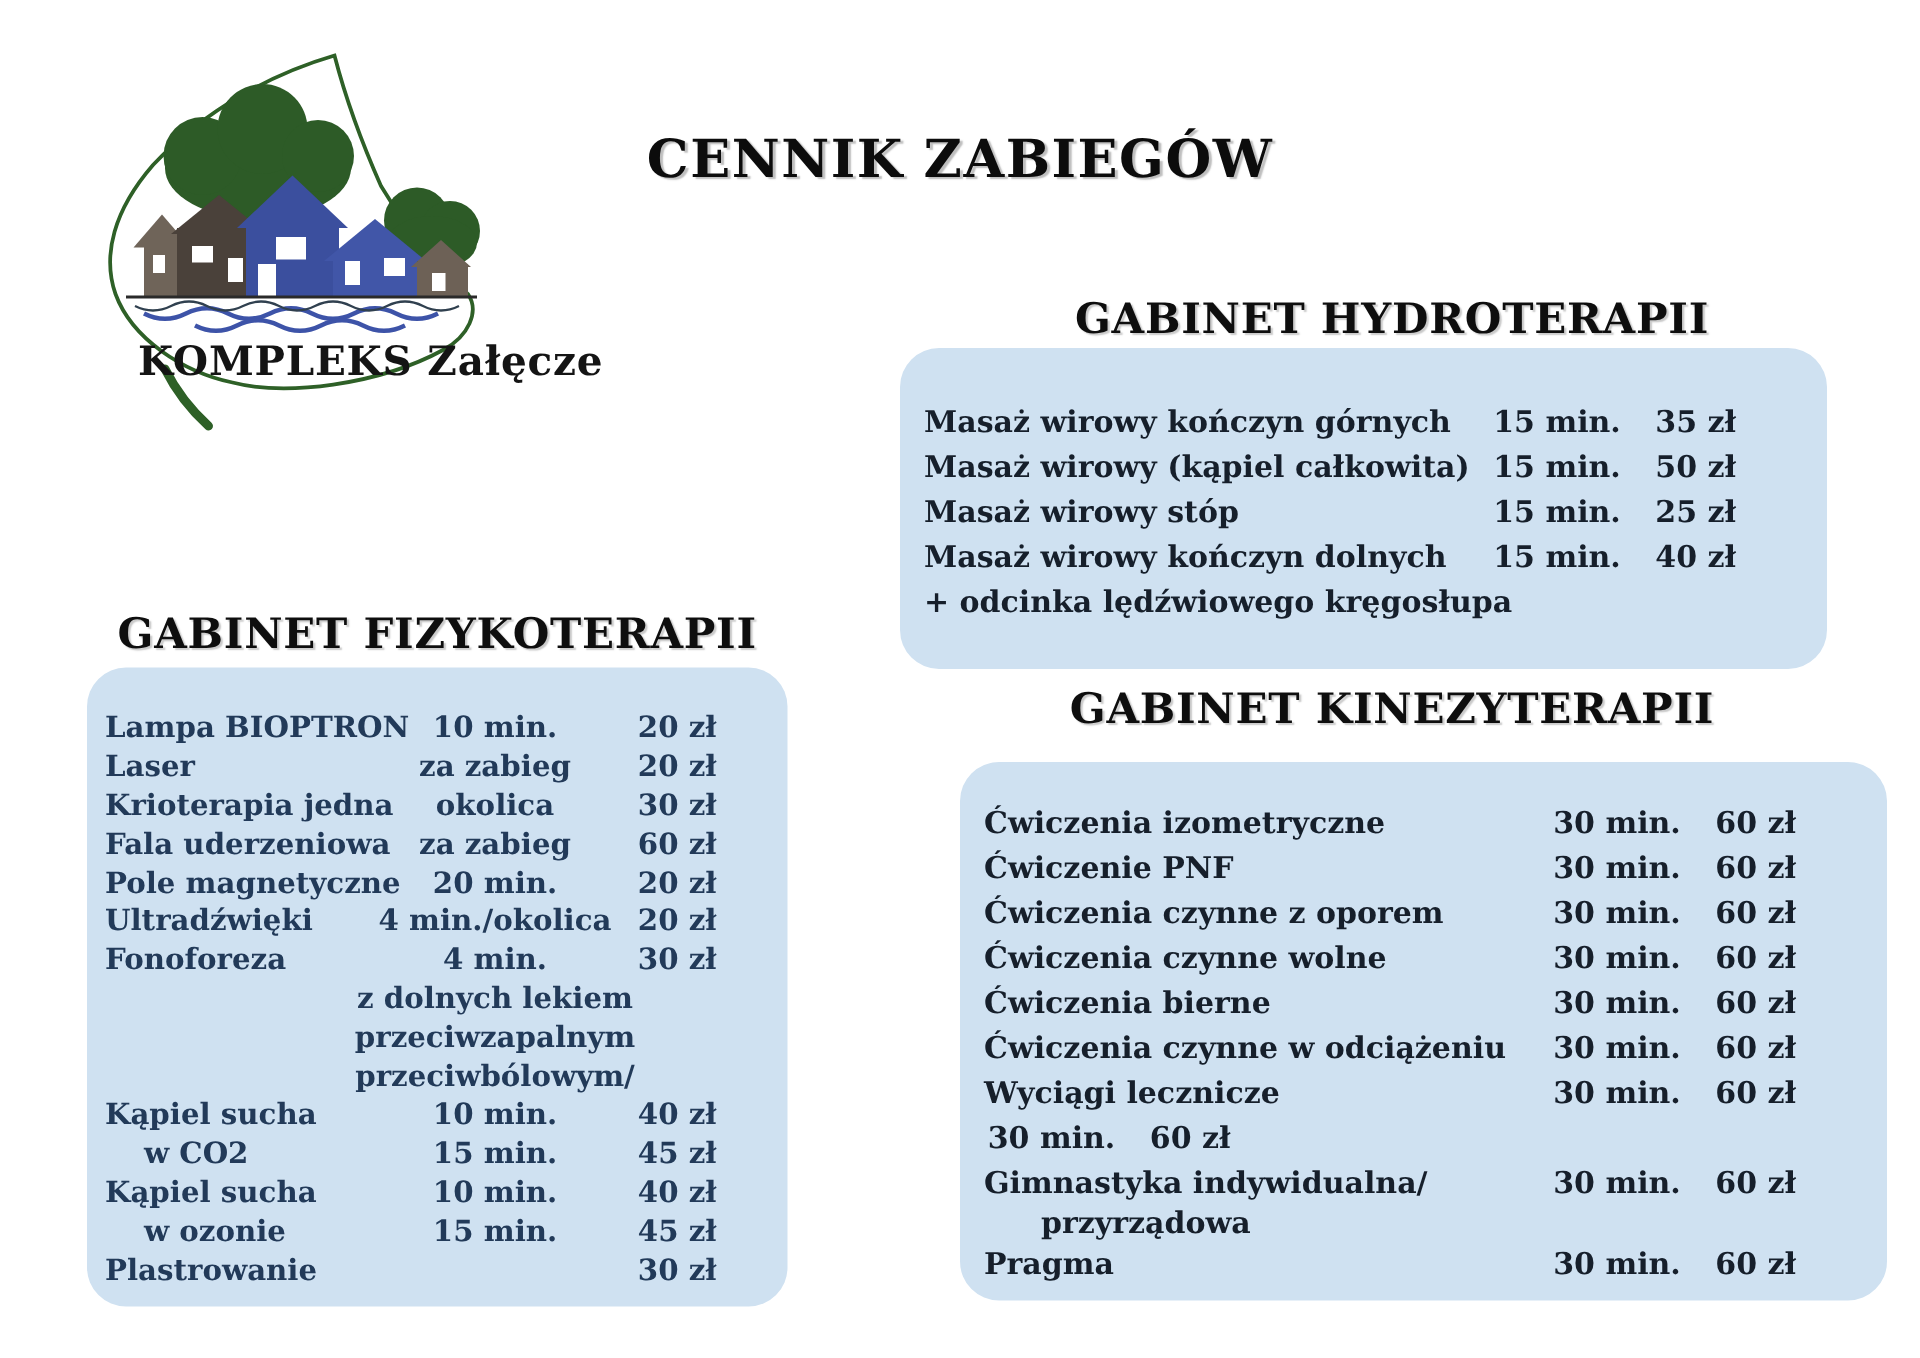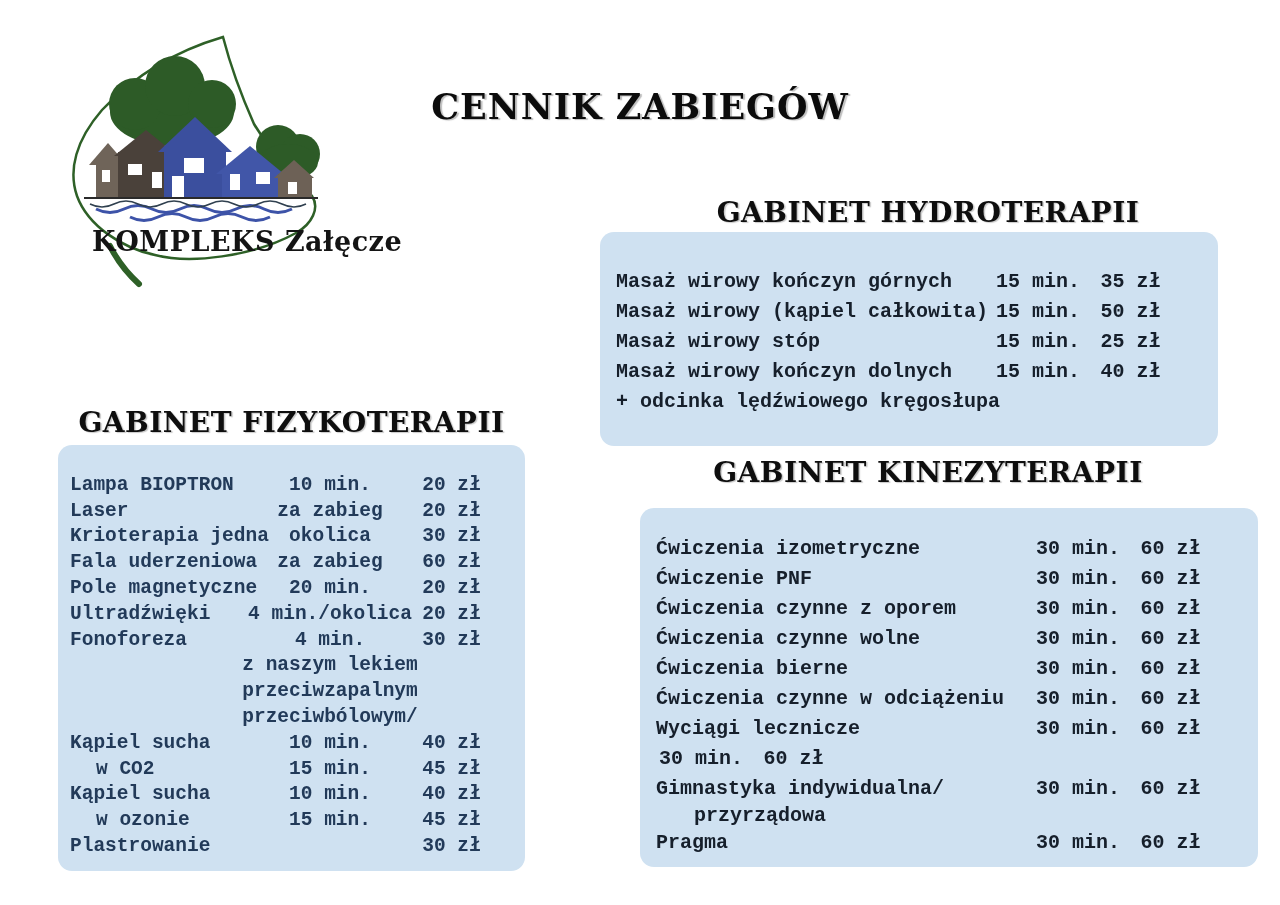--- a/index.html
+++ b/index.html
@@ -23,21 +23,21 @@
     text-align:center;font-size:28px;font-weight:bold;color:#0e0e0e;
     letter-spacing:0.5px;white-space:nowrap;
     text-shadow:1.5px 1px 1px rgba(120,120,120,0.4);
   }
   .h-fizyko{left:58px;top:406px;width:467px;}
   .h-hydro {left:608px;top:196px;width:640px;}
   .h-kinezy{left:608px;top:456px;width:640px;}
 
   
   .pricebox{
-    background:#cfe1f1;border-radius:14px;font-family:Liberation Mono, monospace;
+    background:#cfe1f1;border-radius:26px;
   }
   .box-fizyko{left:58px;top:445px;width:467px;height:426px;padding-top:27px;box-sizing:border-box;}
   .box-hydro {left:600px;top:232px;width:618px;height:214px;padding-top:34px;box-sizing:border-box;}
   .box-kinezy{left:600px;top:508px;width:618px;height:359px;padding-top:25px;box-sizing:border-box;margin-left:40px;}
 
   
   .row{display:flex;align-items:center;white-space:nowrap;}
   .row span{display:block;}
 
   .box-fizyko .row{height:25.8px;padding:0 12px;font-size:19.5px;font-weight:bold;color:#223a59;}
@@ -189,21 +189,21 @@
     <span class="c-time">4 min./okolica</span>
     <span class="c-price">20 zł</span>
   </div>
   <div class="row">
     <span class="c-name">Fonoforeza</span>
     <span class="c-time">4 min.</span>
     <span class="c-price">30 zł</span>
   </div>
   <div class="row">
     <span class="c-name"></span>
-    <span class="c-time">z naszym lekiem</span>
+    <span class="c-time">z dolnych lekiem</span>
     <span class="c-price"></span>
   </div>
   <div class="row">
     <span class="c-name"></span>
     <span class="c-time">przeciwzapalnym</span>
     <span class="c-price"></span>
   </div>
   <div class="row">
     <span class="c-name"></span>
     <span class="c-time">przeciwbólowym/</span>

